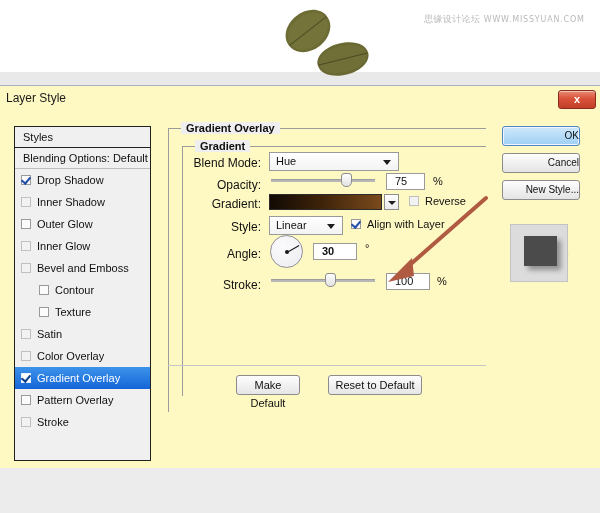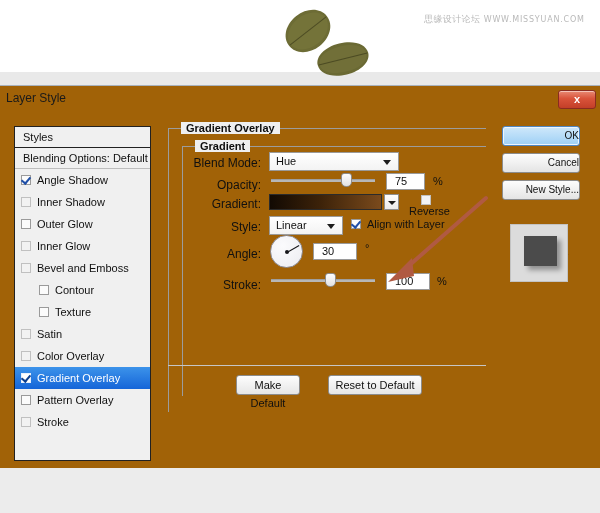--- a/index.html
+++ b/index.html
@@ -41,21 +41,21 @@
   #watermark-top .wm-en {
     font-size: 8px;
     letter-spacing: .8px;
   }
 
   
   #dialog {
     position: absolute;
     left: 0; top: 85px;
     width: 600px; height: 383px;
-    background: #a16207;
+    background: #fef9c3;
     border-top: 1px solid #a9b2bd;
   }
   #titlebar {
     position: absolute;
     left: 0; top: 0; width: 600px; height: 26px;
   }
   #dialog-title {
     position: absolute;
     left: 6px; top: 5px;
     font-size: 12px;
@@ -411,21 +411,21 @@
       <div id="dialog-title">Layer Style</div>
       <div id="close-button" style="border-color: rgb(138, 43, 32);">x</div>
     </div>
 
     <div id="styles-panel">
       <div class="styles-head">Styles</div>
       <div class="styles-blending">Blending Options: Default</div>
       <div id="styles-items">
           <div class="style-row">
             <span class="cb checked"></span>
-            <span>Angle Shadow</span>
+            <span>Drop Shadow</span>
           </div>
           <div class="style-row">
             <span class="cb dim"></span>
             <span>Inner Shadow</span>
           </div>
           <div class="style-row">
             <span class="cb"></span>
             <span>Outer Glow</span>
           </div>
           <div class="style-row">
@@ -490,41 +490,41 @@
         <div class="numbox" style="left:203px; top:26px; width:39px;">75</div>
         <div class="unit" style="left:250px; top:28px;">%</div>
 
         <div class="row-label" style="left:-2px; top:50px; width:80px;">Gradient:</div>
         <div id="gradient-swatch">
           <div id="gradient-swatch-inner" style="background: linear-gradient(to right, rgb(18, 10, 3) 0%, rgb(60, 34, 9) 45%, rgb(122, 74, 28) 100%);"></div>
         </div>
         <div id="gradient-dropdown">
           <span class="arrow"></span>
         </div>
-        <div class="inline-check" style="left:226px; top:48px;flex-direction:column;">
+        <div class="inline-check" style="left:226px; top:48px;">
           <span class="cb dim"></span>
           <span>Reverse</span>
         </div>
 
         <div class="row-label" style="left:-2px; top:73px; width:80px;">Style:</div>
         <div class="combo" style="left:86px; top:69px; width:74px;">
           <span>Linear</span>
           <span class="arrow"></span>
         </div>
         <div class="inline-check" style="left:168px; top:71px;">
           <span class="cb checked"></span>
           <span>Align with Layer</span>
         </div>
 
         <div class="row-label" style="left:-2px; top:100px; width:80px;">Angle:</div>
         <div id="angle-dial">
           <div id="angle-needle" style="transform: rotate(-30deg);"></div>
           <div id="angle-hub"></div>
         </div>
-        <div class="numbox" style="left:130px; top:96px; width:44px;">30</div>
+        <div class="numbox" style="left:130px; top:96px; width:44px;font-weight:bold;">30</div>
         <div class="unit" style="left:182px; top:95px;">°</div>
 
         <div class="row-label" style="left:-2px; top:131px; width:80px;">Stroke:</div>
         <div class="slider" id="scale-slider" style="left:88px; top:126px; width:104px;">
           <div class="track"></div>
           <div class="thumb" id="scale-thumb" style="left: 53.94px;"></div>
         </div>
         <div class="numbox" style="left:203px; top:126px; width:44px;">100</div>
         <div class="unit" style="left:254px; top:128px;">%</div>
       </div>

